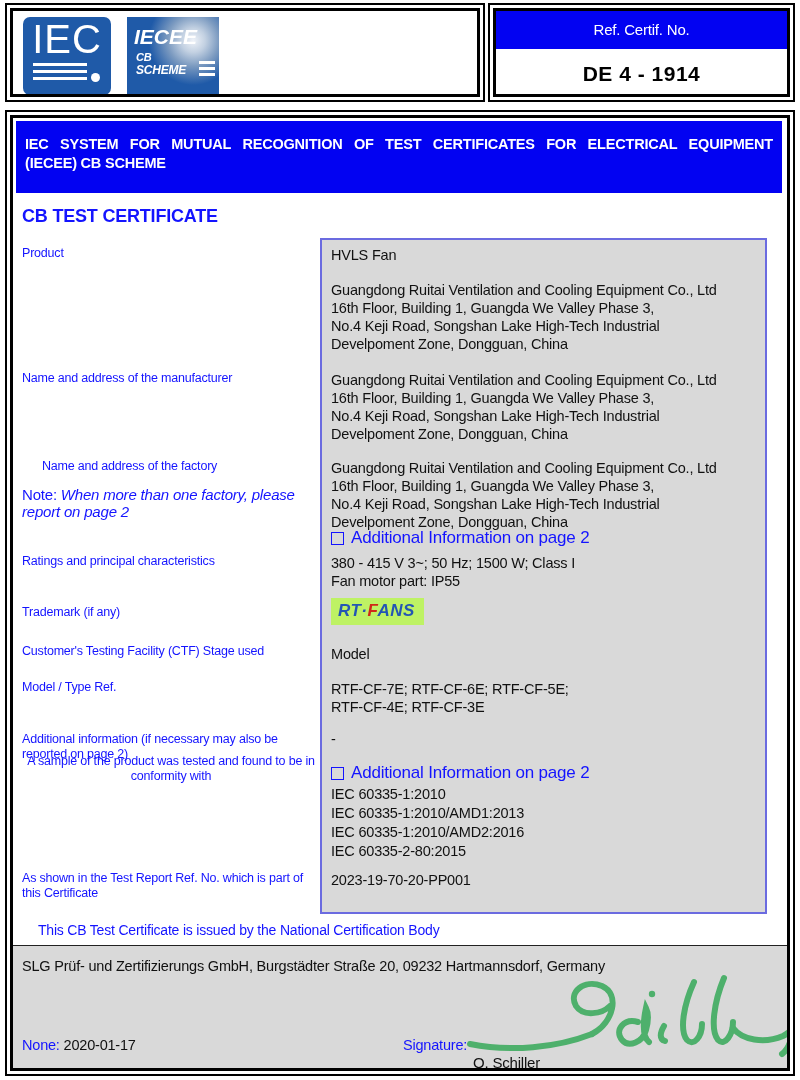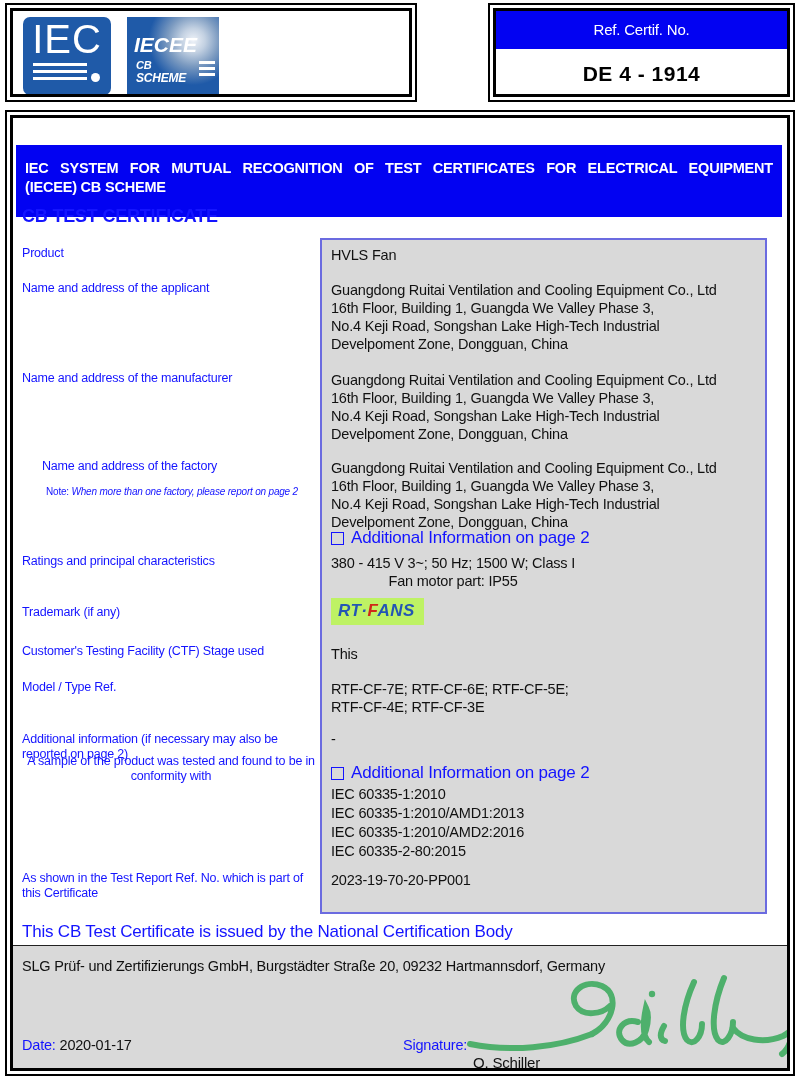--- a/index.html
+++ b/index.html
@@ -12,69 +12,69 @@
   .framed-inner{position:relative;border:3px solid #000;width:100%;height:100%;box-sizing:border-box;background:#fff;overflow:hidden;}
 
   
   .logo-sq{position:absolute;background:#1f5aa8;color:#fff;}
   .iec-sq{left:10px;top:6px;width:88px;height:78px;border-radius:7px;}
   .iec-text{font-size:40px;letter-spacing:1px;text-align:center;margin-top:0px;font-weight:400;}
   .iec-line{position:absolute;left:10px;height:3px;width:54px;background:#fff;}
   .iec-dot{position:absolute;right:11px;bottom:13px;width:9px;height:9px;border-radius:50%;background:#fff;}
   .iecee-sq{left:114px;top:6px;width:92px;height:78px;
     background:radial-gradient(circle at 72% 30%, #eef2f8 0%, #c3d1e2 14%, #7b9ac0 30%, #1f5aa8 52%);}
-  .iecee-top{font-style:italic;font-weight:bold;font-size:21px;padding:16px 0 0 7px;letter-spacing:0px;}
+  .iecee-top{font-style:italic;font-weight:bold;font-size:21px;padding:8px 0 0 7px;letter-spacing:0px;}
   .iecee-cb{font-style:italic;font-weight:bold;font-size:11px;padding:2px 0 0 9px;}
   .iecee-scheme{font-style:italic;font-weight:bold;font-size:12px;padding:0 0 0 9px;}
   .iecee-line{position:absolute;right:4px;height:2.5px;width:16px;background:#fff;}
 
   
   .ref-bar{background:#0202f2;color:#fff;height:38px;line-height:38px;text-align:center;font-size:15px;}
   .ref-no{color:#000;font-weight:bold;font-size:21px;text-align:center;margin-top:13px;letter-spacing:0.5px;}
 
   
   .banner{position:absolute;left:3px;top:3px;width:766px;height:72px;background:#0202f2;color:#fff;
-    box-sizing:border-box;padding:14px 9px 0 9px;font-weight:bold;font-size:14.5px;line-height:19px;margin-top:24px;}
+    box-sizing:border-box;padding:14px 9px 0 9px;font-weight:bold;font-size:14.5px;line-height:19px;}
   .banner-l1{display:block;text-align:justify;text-align-last:justify;}
   .banner-l2{display:block;}
 
   .title{position:absolute;left:9px;top:88px;color:#1414ff;font-weight:bold;font-size:18px;}
 
   .label{position:absolute;left:9px;width:298px;color:#1414ff;font-size:12.5px;line-height:15px;}
-  .note{position:absolute;left:9px;width:300px;color:#1414ff;font-size:10px;margin-left:24px;}
+  .note{position:absolute;left:9px;width:300px;color:#1414ff;font-size:15px;}
   .note i{font-style:italic;}
 
   .graybox{position:absolute;left:307px;top:120px;width:447px;height:676px;background:#d9d9d9;
     border:2px solid #6b6be0;box-sizing:border-box;}
   .val{position:absolute;left:318px;font-size:14.5px;line-height:18px;color:#111;}
   .val .ln{display:block;white-space:nowrap;}
   .chk-row{position:absolute;left:318px;color:#1414ff;font-size:17px;}
   .chk{display:inline-block;width:11px;height:11px;border:1.5px solid #1414ff;margin-right:7px;vertical-align:-2px;background:transparent;}
 
   .tm-box{position:absolute;left:318px;top:480px;background:#bef264;padding:3px 9px 4px 7px;
     font-style:italic;font-weight:bold;font-size:17px;letter-spacing:0.5px;}
   .tm-blue{color:#2456b4;}
   .tm-red{color:#d02818;}
 
-  .issued{position:absolute;left:9px;top:804px;color:#1414ff;font-size:17px;}
+  .issued{position:absolute;left:25px;top:804px;color:#1414ff;font-size:14px;}
 
   .footer{position:absolute;left:0;top:827px;width:776px;height:123px;background:#d9d9d9;border-top:1px solid #222;box-sizing:border-box;}
   .ncb{position:absolute;left:9px;top:840px;font-size:14.5px;color:#111;}
   .blue-lb{color:#1414ff;}
   .date-row{position:absolute;left:9px;top:919px;font-size:14.5px;}
   .sig-label{position:absolute;left:390px;top:919px;font-size:14.5px;color:#1414ff;}
   .signer{position:absolute;left:460px;top:936px;font-size:15px;color:#111;}
   .sig-svg{position:absolute;left:443px;top:852px;}
 </style>
 </head>
 <body>
 
 <div class="page">
 
-  <div class="framed" style="left:5px;top:3px;width:412px;height:99px;">
+  <div class="framed" style="left:5px;top:3px;width:480px;height:99px;">
     <div class="framed-inner">
       <div class="logo-sq iec-sq">
         <div class="iec-text">IEC</div>
         <div class="iec-line" style="top:46px;"></div>
         <div class="iec-line" style="top:53px;"></div>
         <div class="iec-line" style="top:60px;"></div>
         <div class="iec-dot"></div>
       </div>
       <div class="logo-sq iecee-sq">
         <div class="iecee-top">IECEE</div>
@@ -102,21 +102,20 @@
         <span class="banner-l2">(IECEE) CB SCHEME</span>
       </div>
 
       <div class="title">CB TEST CERTIFICATE</div>
 
       <div class="graybox"></div>
 
       <div class="label" style="top:128px;">Product</div>
       <div class="val" style="top:128px;">HVLS Fan</div>
 
-      <div class="label" style="top:163px;">Name and address of the applicant</div>
       <div class="val" style="top:163px;">
         <span class="ln">Guangdong Ruitai Ventilation and Cooling Equipment Co., Ltd</span>
         <span class="ln">16th Floor, Building 1, Guangda We Valley Phase 3,</span>
         <span class="ln">No.4 Keji Road, Songshan Lake High-Tech Industrial</span>
         <span class="ln">Develpoment Zone, Dongguan, China</span>
       </div>
 
       <div class="label" style="top:253px;">Name and address of the manufacturer</div>
       <div class="val" style="top:253px;">
         <span class="ln">Guangdong Ruitai Ventilation and Cooling Equipment Co., Ltd</span>
@@ -131,32 +130,32 @@
         <span class="ln">Guangdong Ruitai Ventilation and Cooling Equipment Co., Ltd</span>
         <span class="ln">16th Floor, Building 1, Guangda We Valley Phase 3,</span>
         <span class="ln">No.4 Keji Road, Songshan Lake High-Tech Industrial</span>
         <span class="ln">Develpoment Zone, Dongguan, China</span>
       </div>
       <div class="chk-row" style="top:410px;">
         <span class="chk"></span><span>Additional Information on page 2</span>
       </div>
 
       <div class="label" style="top:436px;">Ratings and principal characteristics</div>
-      <div class="val" style="top:436px;text-align:center;">
+      <div class="val" style="top:436px;">
         <span class="ln">380 - 415 V 3~; 50 Hz; 1500 W; Class I</span>
         <span class="ln">Fan motor part: IP55</span>
       </div>
 
       <div class="label" style="top:487px;">Trademark (if any)</div>
       <div class="tm-box">
         <span class="tm-blue">RT·</span><span class="tm-red">F</span><span class="tm-blue">ANS</span>
       </div>
 
       <div class="label" style="top:526px;">Customer's Testing Facility (CTF) Stage used</div>
-      <div class="val" style="top:527px;">This</div>
+      <div class="val" style="top:527px;">Model</div>
 
       <div class="label" style="top:562px;">Model / Type Ref.</div>
       <div class="val" style="top:562px;">
         <span class="ln">RTF-CF-7E; RTF-CF-6E; RTF-CF-5E;</span>
         <span class="ln">RTF-CF-4E; RTF-CF-3E</span>
       </div>
 
       <div class="label" style="top:614px;">Additional information (if necessary may also be reported on page 2)</div>
       <div class="val" style="top:612px;">-</div>
       <div class="chk-row" style="top:645px;">
@@ -173,21 +172,21 @@
 
       <div class="label" style="top:753px;">As shown in the Test Report Ref. No. which is part of this Certificate</div>
       <div class="val" style="top:753px;">2023-19-70-20-PP001</div>
 
       <div class="issued">This CB Test Certificate is issued by the National Certification Body</div>
 
       <div class="footer"></div>
       <div class="ncb">SLG Prüf- und Zertifizierungs GmbH, Burgstädter Straße 20, 09232 Hartmannsdorf, Germany</div>
 
       <div class="date-row">
-        <span class="blue-lb">Date:</span>
+        <span class="blue-lb">None:</span>
         <span>2020-01-17</span>
       </div>
       <div class="sig-label">Signature:</div>
 
       <svg class="sig-svg" width="345" height="95" viewBox="0 0 345 95">
         <g fill="none" stroke="#43ad63" stroke-width="6" stroke-linecap="round" opacity="0.92">
           <path d="M 14,74 C 55,82 100,78 136,64"></path>
           <path d="M 136,64 C 158,52 164,24 146,16 C 128,9 112,22 120,36 C 127,47 146,44 154,36"></path>
           <path d="M 182,52 C 168,48 158,60 166,70 C 173,78 187,72 190,60 C 193,49 192,42 190,38 C 187,52 186,66 193,72"></path>
           <circle cx="196" cy="24" r="3.2" fill="#43ad63" stroke="none"></circle>

